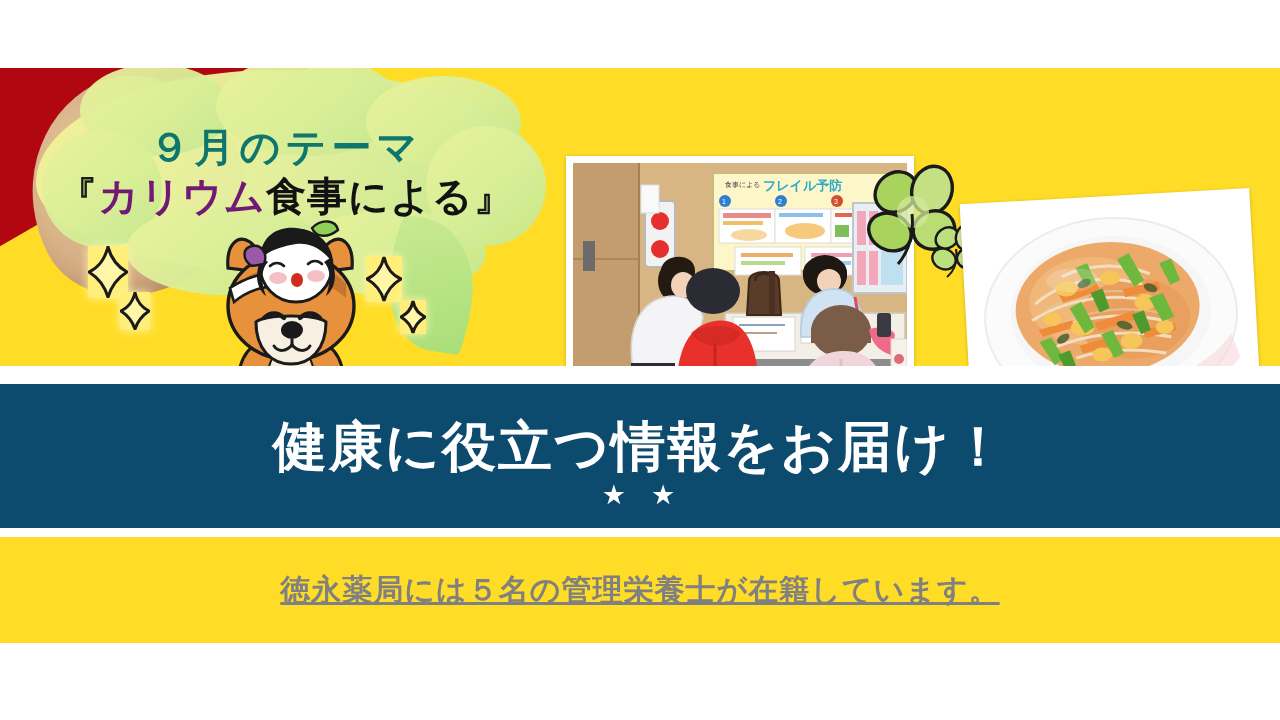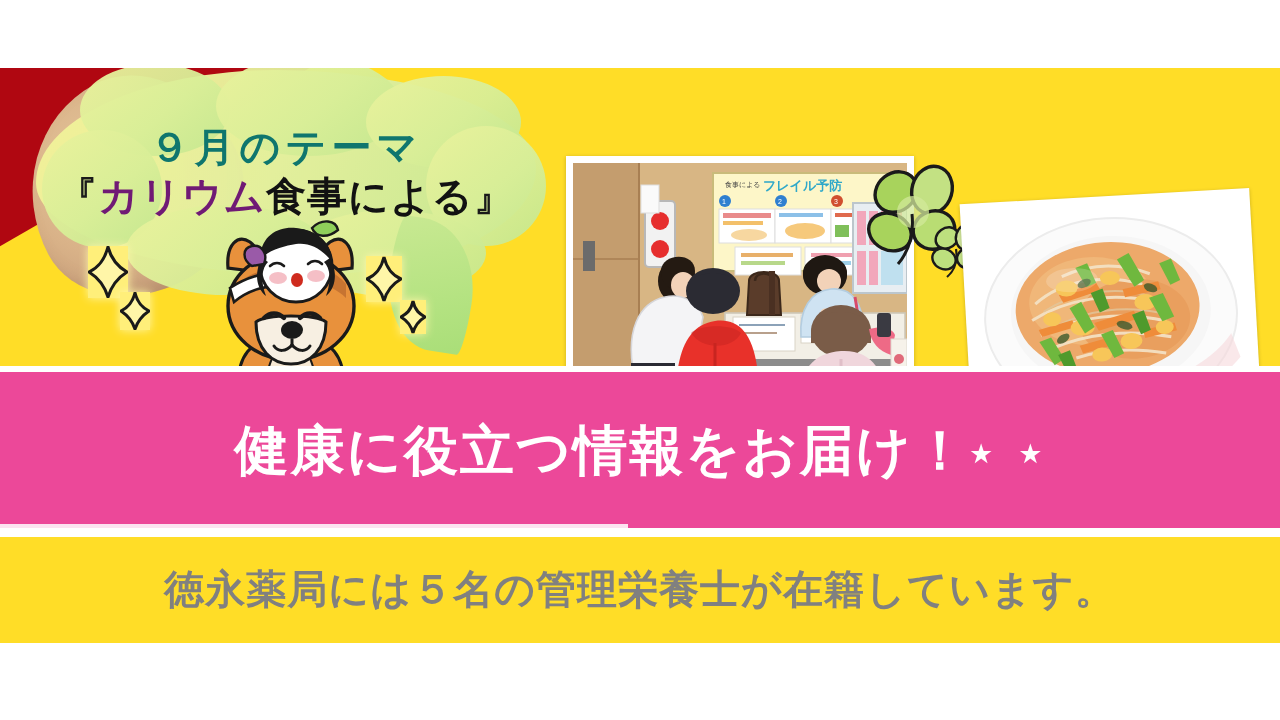--- a/index.html
+++ b/index.html
@@ -213,26 +213,26 @@
     position: absolute;
     left: 0;
     top: 366px;
     width: 1280px;
     height: 6px;
     background: #ffffff;
   }
   .green-band {
     position: absolute;
     left: 0;
-    top: 372px;
+    top: 384px;
     width: 1280px;
     height: 156px;
-    background: #ec4899;
+    background: #0c4a6e;
     display: flex;
-    flex-direction: row;
+    flex-direction: column;
     align-items: center;
     justify-content: center;
   }
   .headline {
     font-family: "DejaVu Sans", sans-serif;
     font-size: 54px;
     font-weight: 800;
     color: #ffffff;
     letter-spacing: 2px;
     line-height: 1.06;
@@ -285,26 +285,27 @@
     height: 106px;
     background: #ffdd27;
     display: flex;
     flex-direction: column;
     align-items: center;
     justify-content: center;
     gap: 2px;
   }
   .note-line {
     font-family: "DejaVu Sans", sans-serif;
-    font-size: 40px;
+    font-size: 30px;
     font-weight: 700;
     color: #808080;
     letter-spacing: 1px;
     line-height: 1.28;
     white-space: nowrap;
+    text-decoration: underline;
   }
 </style>
 </head>
 <body>
 
 <div class="poster">
 
   <div class="hero">
 
     <div class="red-wedge"></div>

